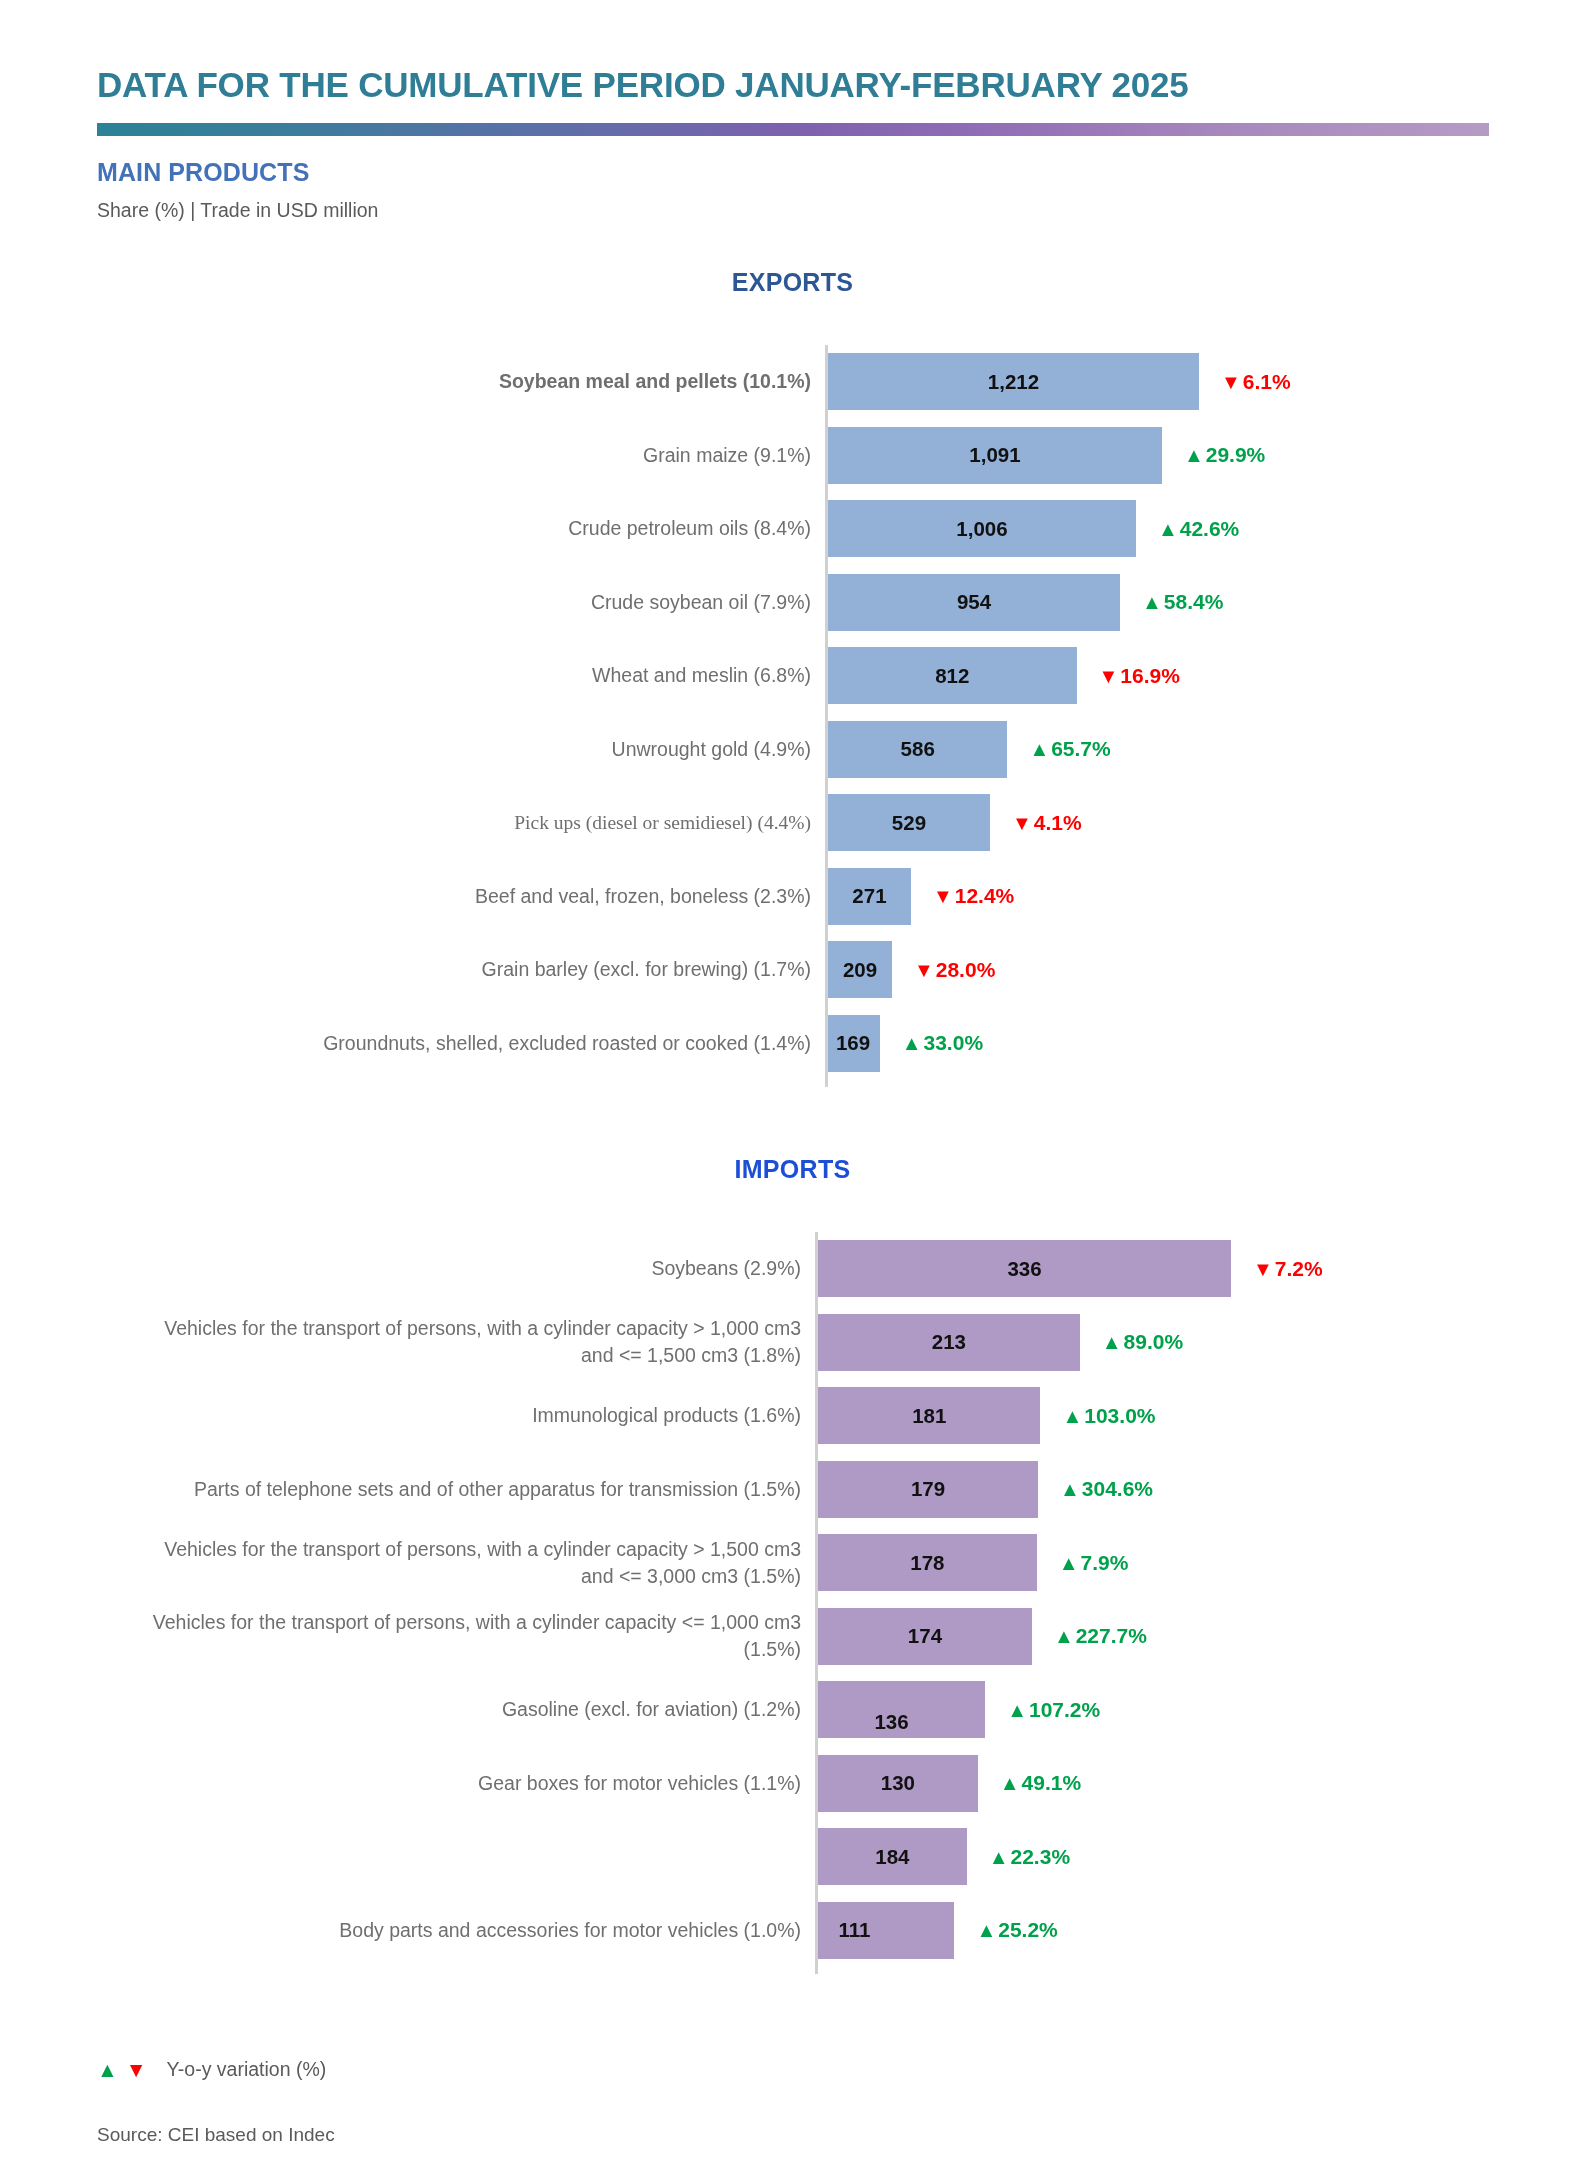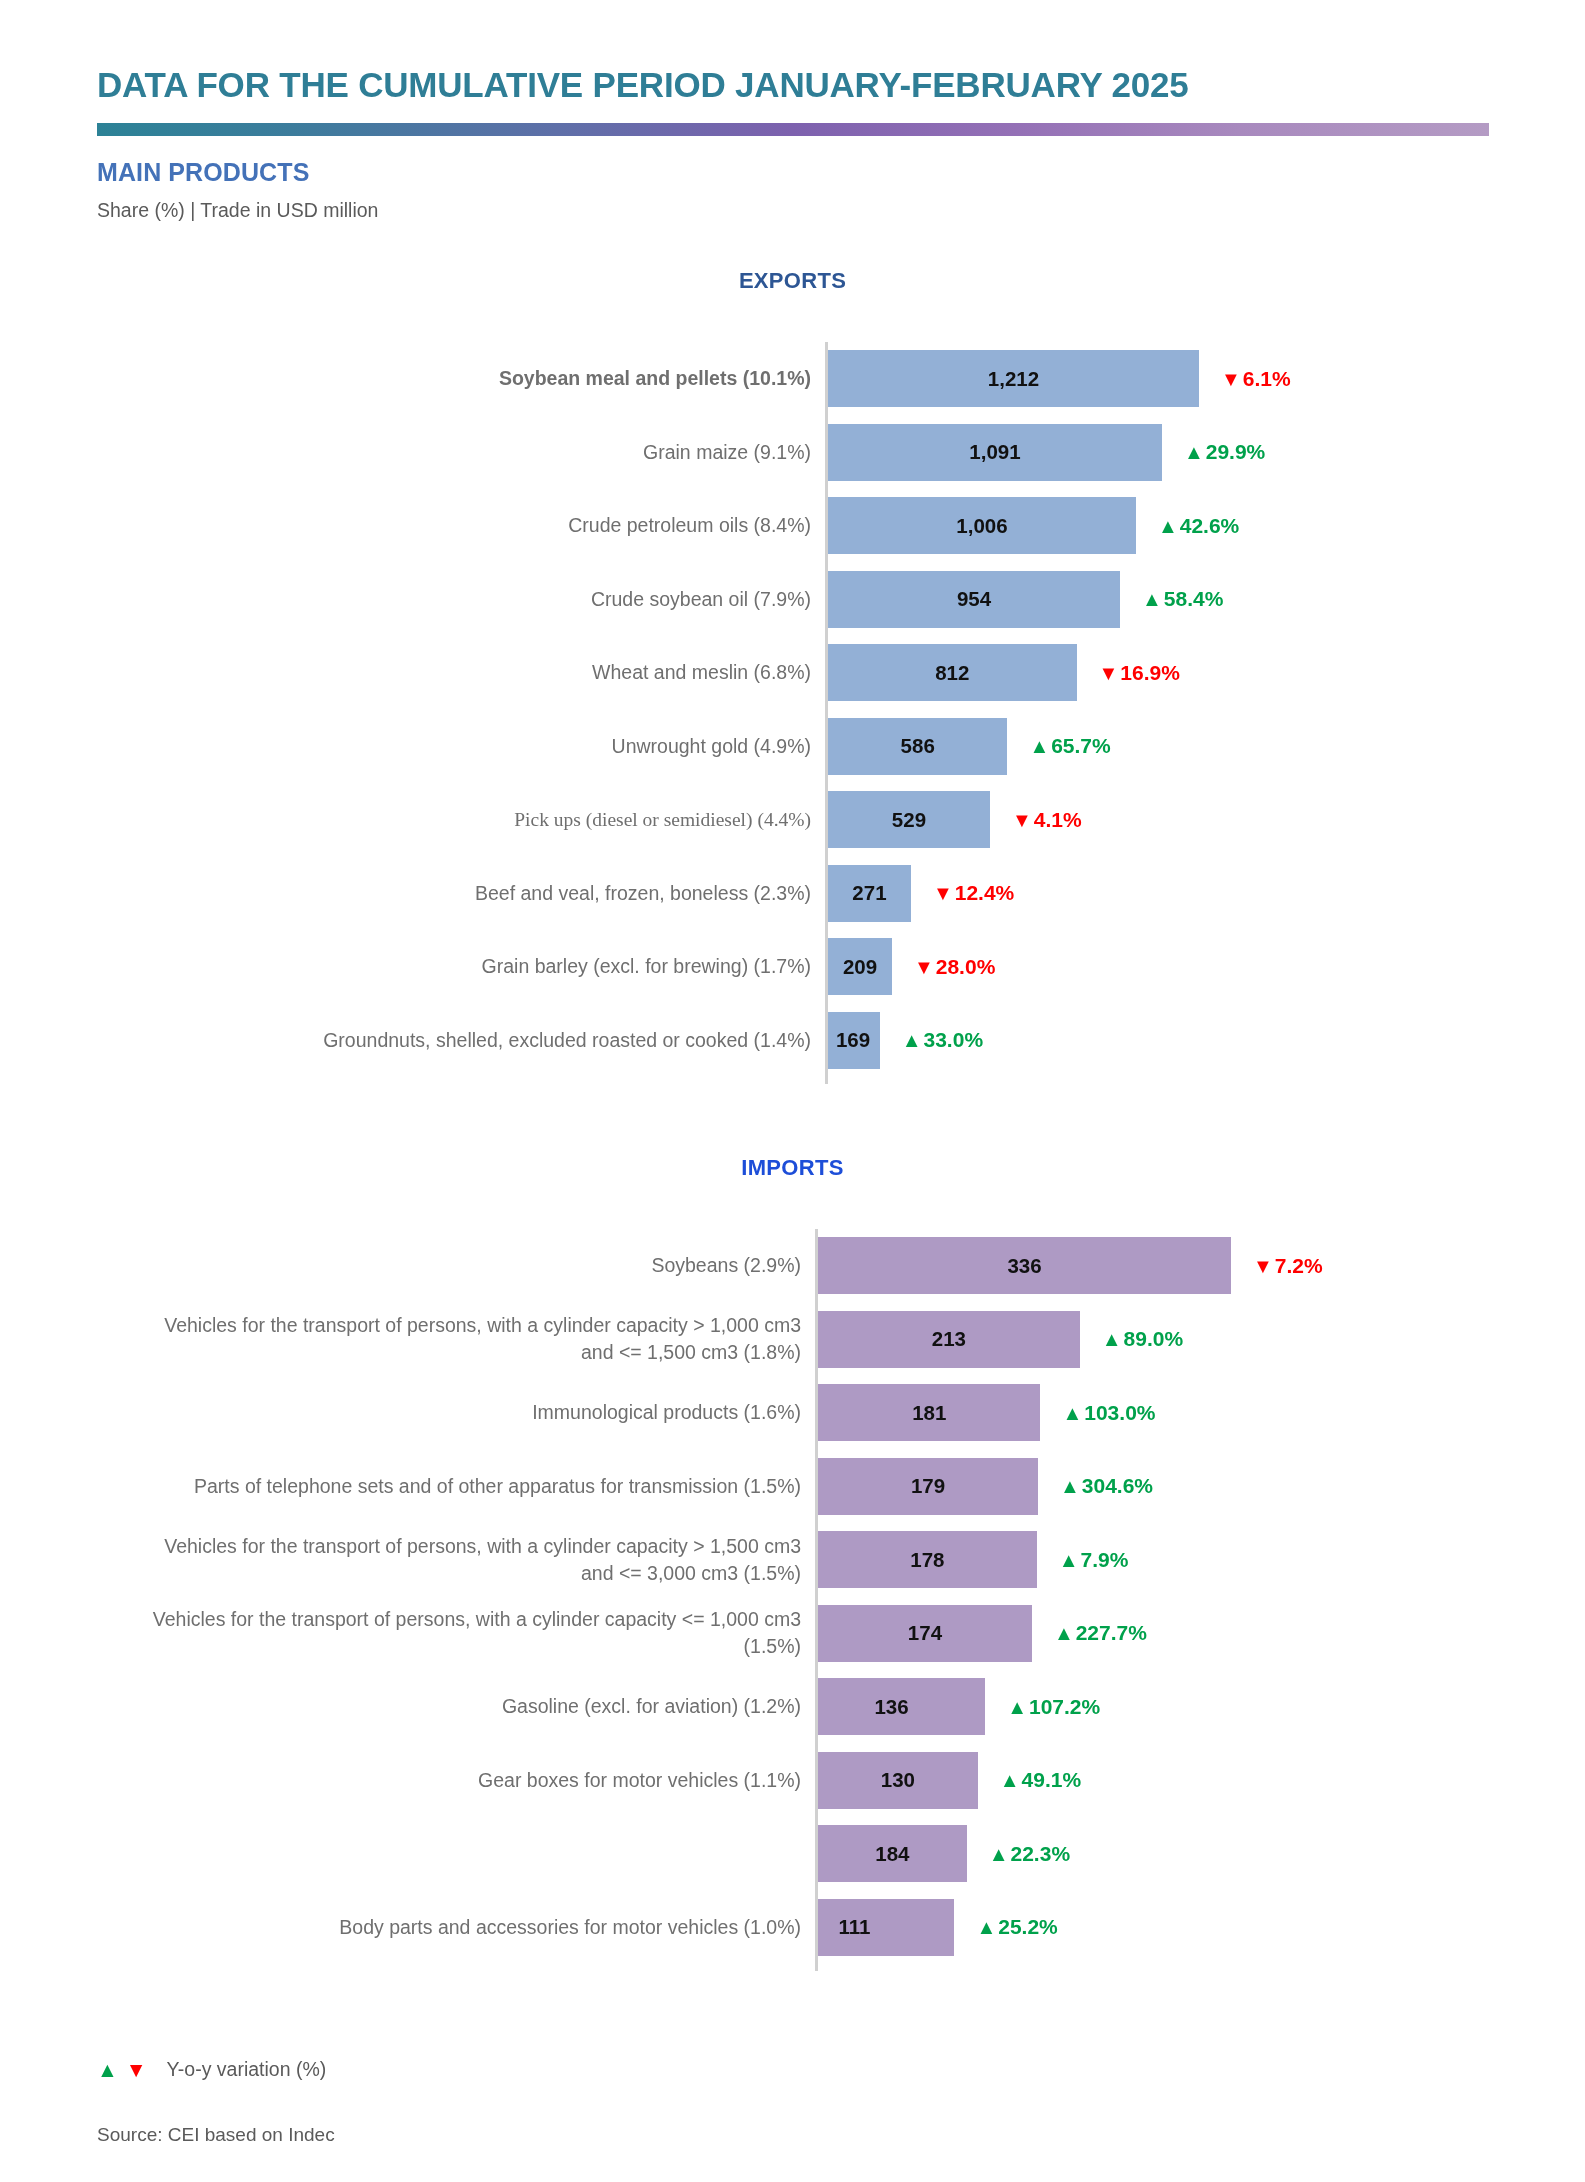--- a/index.html
+++ b/index.html
@@ -60,21 +60,21 @@
     font-weight: normal;
   }
 
   
   .chart-group { position: absolute; left: 0; width: 1585px; }
   #exports-group { top: 268px; }
   #imports-group { top: 1155px; }
 
   .chart-heading {
     text-align: center;
-    font-size: 22px;
+    font-size: 25px;
     font-weight: bold;
     letter-spacing: 0.3px;
   }
   .chart-heading.exports { color: #2A548A0; color: #2D5694; }
   .chart-heading.imports { color: #1d4ed8; }
 
   .plot {
     position: relative;
     margin-top: 48px;
     height: 742px;
@@ -314,21 +314,21 @@
           <div class="bar imports" style="left: 818px; width: 213.875px;"></div>
           <div class="bar-value" style="left: 818px; width: 213.875px;">174</div>
           <div class="delta up" style="left: 1053.88px;">
             <span class="tri">▲</span>
             <span>227.7%</span>
           </div>
         </div>
         <div class="row" style="top: 441px;">
           <div class="row-label" style="left: 150px; width: 665px;">Gasoline (excl. for aviation) (1.2%)</div>
           <div class="bar imports" style="left: 818px; width: 167.167px;"></div>
-          <div class="bar-value" style="left: 818px; width: 147px;">136</div>
+          <div class="bar-value" style="left: 818px; width: 147px; margin-top: 12px;">136</div>
           <div class="delta up" style="left: 1007.17px;">
             <span class="tri">▲</span>
             <span>107.2%</span>
           </div>
         </div>
         <div class="row" style="top: 514.5px;">
           <div class="row-label" style="left: 150px; width: 665px;">Gear boxes for motor vehicles (1.1%)</div>
           <div class="bar imports" style="left: 818px; width: 159.792px;"></div>
           <div class="bar-value" style="left: 818px; width: 159.792px;">130</div>
           <div class="delta up" style="left: 999.792px;">

